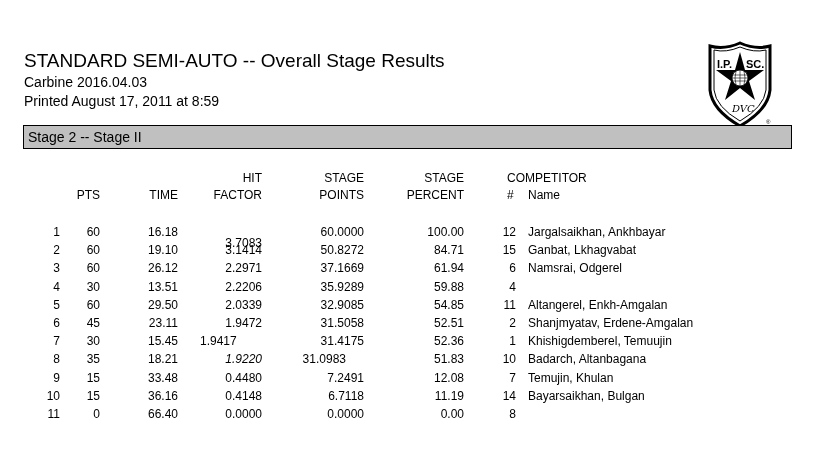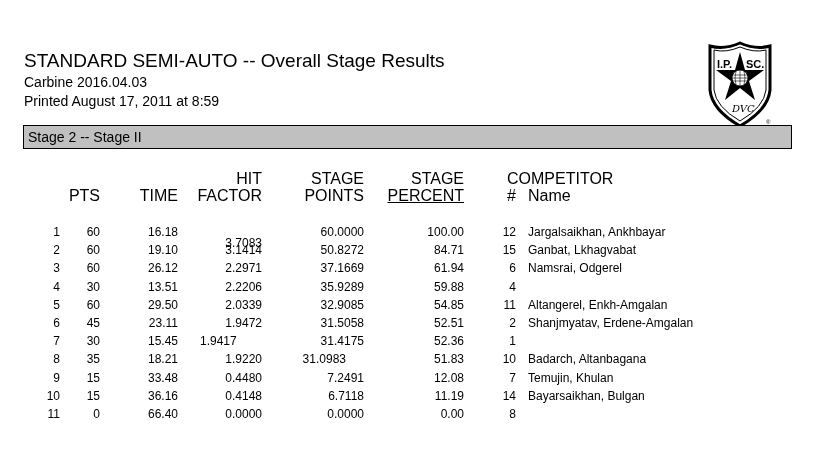--- a/index.html
+++ b/index.html
@@ -10,21 +10,21 @@
   .title { position: absolute; left: 24px; top: 50px; font-size: 19px; line-height: 22px; white-space: nowrap; }
   .sub { position: absolute; left: 24px; font-size: 14px; line-height: 17px; white-space: nowrap; }
   .sub1 { top: 74px; }
   .sub2 { top: 93px; }
   .logo { position: absolute; left: 704px; top: 40px; width: 72px; height: 90px; }
   .stagebar {
     position: absolute; left: 23px; top: 125px; width: 767px; height: 22px;
     background: #c0c0c0; border: 1px solid #000; box-sizing: content-box;
   }
   .stagebar span { position: absolute; left: 4px; top: 3px; font-size: 14px; line-height: 17px; }
-  .hdr { position: absolute; font-size: 16px; line-height: 17px; white-space: nowrap; }
+  .hdr { position: absolute; font-size: 12px; line-height: 17px; white-space: nowrap; }
   .r { text-align: right; }
   .cell { position: absolute; font-size: 12px; line-height: 14px; white-space: nowrap; }
   .row { position: absolute; left: 0; width: 816px; height: 18px; }
 </style>
 </head>
 <body>
 
 <div class="title">STANDARD SEMI-AUTO -- Overall Stage Results</div>
 <div class="sub sub1">Carbine 2016.04.03</div>
 <div class="sub sub2">Printed August 17, 2011 at 8:59</div>
@@ -47,21 +47,21 @@
   <span>Stage 2 -- Stage II</span>
 </div>
 
 <div class="hdr r" style="left:66px; top:187px; width:34px;">PTS</div>
 <div class="hdr r" style="left:130px; top:187px; width:48px;">TIME</div>
 <div class="hdr r" style="left:190px; top:170px; width:72px;">HIT</div>
 <div class="hdr r" style="left:190px; top:187px; width:72px;">FACTOR</div>
 <div class="hdr r" style="left:290px; top:170px; width:74px;">STAGE</div>
 <div class="hdr r" style="left:290px; top:187px; width:74px;">POINTS</div>
 <div class="hdr r" style="left:380px; top:170px; width:84px;">STAGE</div>
-<div class="hdr r" style="left:380px; top:187px; width:84px;text-decoration:underline;">PERCENT</div>
+<div class="hdr r" style="left:380px; top:187px; width:84px;">PERCENT</div>
 <div class="hdr" style="left:507px; top:170px;">COMPETITOR</div>
 <div class="hdr" style="left:507px; top:187px;">#</div>
 <div class="hdr" style="left:528px; top:187px;">Name</div>
 
 <div id="rows">
     <div class="row" style="top: 225px;">
       <div class="cell" style="left: 38px; width: 22px; text-align: right;">1</div>
       <div class="cell" style="left: 72px; width: 28px; text-align: right;">60</div>
       <div class="cell" style="left: 130px; width: 48px; text-align: right;">16.18</div>
       <div class="cell" style="left: 200px; width: 62px; text-align: right; margin-top: 11px;">3.7083</div>
@@ -120,26 +120,27 @@
       <div class="cell" style="left: 528px; width: 200px; text-align: left;">Shanjmyatav, Erdene-Amgalan</div>
     </div>
     <div class="row" style="top: 334.2px;">
       <div class="cell" style="left: 38px; width: 22px; text-align: right;">7</div>
       <div class="cell" style="left: 72px; width: 28px; text-align: right;">30</div>
       <div class="cell" style="left: 130px; width: 48px; text-align: right;">15.45</div>
       <div class="cell" style="left: 200px; width: 62px; text-align: left;">1.9417</div>
       <div class="cell" style="left: 290px; width: 74px; text-align: right;">31.4175</div>
       <div class="cell" style="left: 390px; width: 74px; text-align: right;">52.36</div>
       <div class="cell" style="left: 490px; width: 26px; text-align: right;">1</div>
+      <div class="cell" style="left: 528px; width: 200px; text-align: left;">Khishigdemberel, Temuujin</div>
     </div>
     <div class="row" style="top: 352.4px;">
       <div class="cell" style="left: 38px; width: 22px; text-align: right;">8</div>
       <div class="cell" style="left: 72px; width: 28px; text-align: right;">35</div>
       <div class="cell" style="left: 130px; width: 48px; text-align: right;">18.21</div>
-      <div class="cell" style="left: 200px; width: 62px; text-align: right;">1.9220</div>
+      <div class="cell" style="left: 200px; width: 62px; text-align: right; font-style: italic;">1.9220</div>
       <div class="cell" style="left: 272px; width: 74px; text-align: right;">31.0983</div>
       <div class="cell" style="left: 390px; width: 74px; text-align: right;">51.83</div>
       <div class="cell" style="left: 490px; width: 26px; text-align: right;">10</div>
       <div class="cell" style="left: 528px; width: 200px; text-align: left;">Badarch, Altanbagana</div>
     </div>
     <div class="row" style="top: 370.6px;">
       <div class="cell" style="left: 38px; width: 22px; text-align: right;">9</div>
       <div class="cell" style="left: 72px; width: 28px; text-align: right;">15</div>
       <div class="cell" style="left: 130px; width: 48px; text-align: right;">33.48</div>
       <div class="cell" style="left: 200px; width: 62px; text-align: right;">0.4480</div>

